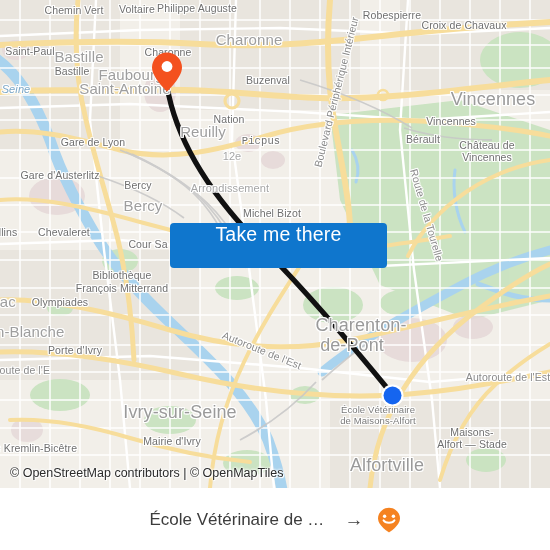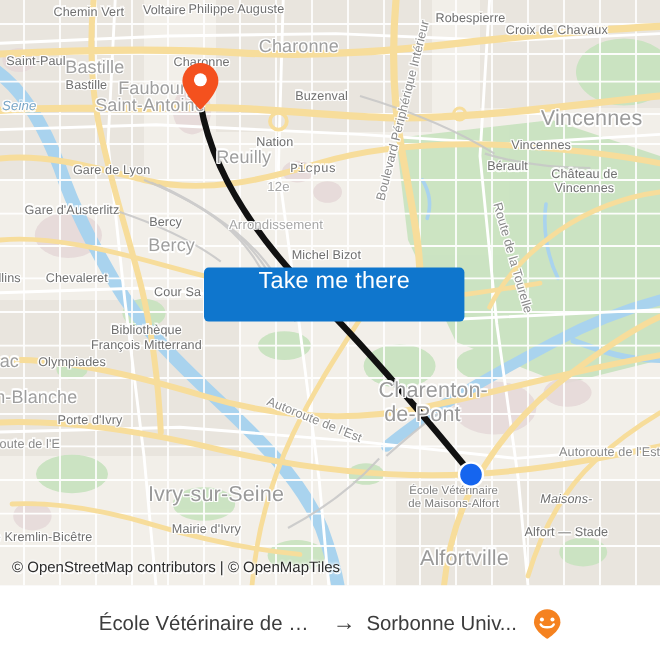--- a/index.html
+++ b/index.html
@@ -232,21 +232,21 @@
         <div class="maplbl lbl-poi" style="left: 60px; top: 302px;">Olympiades</div>
         <div class="maplbl lbl-city2" style="left: 6px; top: 301px;">iac</div>
         <div class="maplbl lbl-city" style="left: 361px; top: 325px;">Charenton-</div>
         <div class="maplbl lbl-city" style="left: 352px; top: 345px;">de-Pont</div>
         <div class="maplbl lbl-city2" style="left: 26px; top: 331px;">on-Blanche</div>
         <div class="maplbl lbl-poi" style="left: 75px; top: 350px;">Porte d'Ivry</div>
         <div class="maplbl lbl-road" style="left: 508px; top: 377px;">Autoroute de l'Est</div>
         <div class="maplbl lbl-small" style="left: 378px; top: 409px;">École Vétérinaire</div>
         <div class="maplbl lbl-small" style="left: 378px; top: 420px;">de Maisons-Alfort</div>
         <div class="maplbl lbl-city" style="left: 180px; top: 412px;">Ivry-sur-Seine</div>
-        <div class="maplbl lbl-poi" style="left: 472px; top: 416px; font-style: italic;">Maisons-</div>
+        <div class="maplbl lbl-poi" style="left: 472px; top: 432px;">Maisons-</div>
         <div class="maplbl lbl-poi" style="left: 472px; top: 444px;">Alfort — Stade</div>
         <div class="maplbl lbl-poi" style="left: 172px; top: 441px;">Mairie d'Ivry</div>
         <div class="maplbl lbl-city" style="left: 387px; top: 465px;">Alfortville</div>
         <div class="maplbl lbl-poi" style="left: 33px; top: 448px;">Le Kremlin-Bicêtre</div>
         <div class="maplbl lbl-road" style="left: 336px; top: 92px; transform: translate(-50%, -50%) rotate(-76deg);">Boulevard Périphérique Intérieur</div>
         <div class="maplbl lbl-road" style="left: 427px; top: 215px; transform: translate(-50%, -50%) rotate(74deg);">Route de la Tourelle</div>
         <div class="maplbl lbl-road" style="left: 262px; top: 350px; transform: translate(-50%, -50%) rotate(22deg);">Autoroute de l'Est</div>
         <div class="maplbl lbl-road" style="left: 12px; top: 370px; transform: translate(-50%, -50%) rotate(0deg);">Autoroute de l'E</div>
       </div>
 
@@ -265,21 +265,20 @@
     </div>
   </div>
 
   <button id="cta">
     <span>Take me there</span>
   </button>
 
   <div id="footer">
     <span class="foot-place">École Vétérinaire de Maisons-Alf...</span>
     <span id="arrow-icon">→</span>
-    <span class="foot-place">Sorbonne Univ...</span>
     <span id="moovit-logo">
       <svg width="24" height="26" viewBox="0 0 24 26">
         <path d="M12 0.8 C 5.9 0.8 1 5.6 1 11.5 C 1 18.8 12 25.4 12 25.4 C 12 25.4 23 18.8 23 11.5 C 23 5.6 18.1 0.8 12 0.8 Z" fill="#f58220"></path>
         <circle cx="7.6" cy="9.3" r="1.7" fill="#ffffff"></circle>
         <circle cx="16.4" cy="9.3" r="1.7" fill="#ffffff"></circle>
         <path d="M6.6 13.4 C 8.2 16.6, 15.8 16.6, 17.4 13.4" stroke="#ffffff" stroke-width="2.1" fill="none" stroke-linecap="round"></path>
       </svg>
     </span>
   </div>
 

